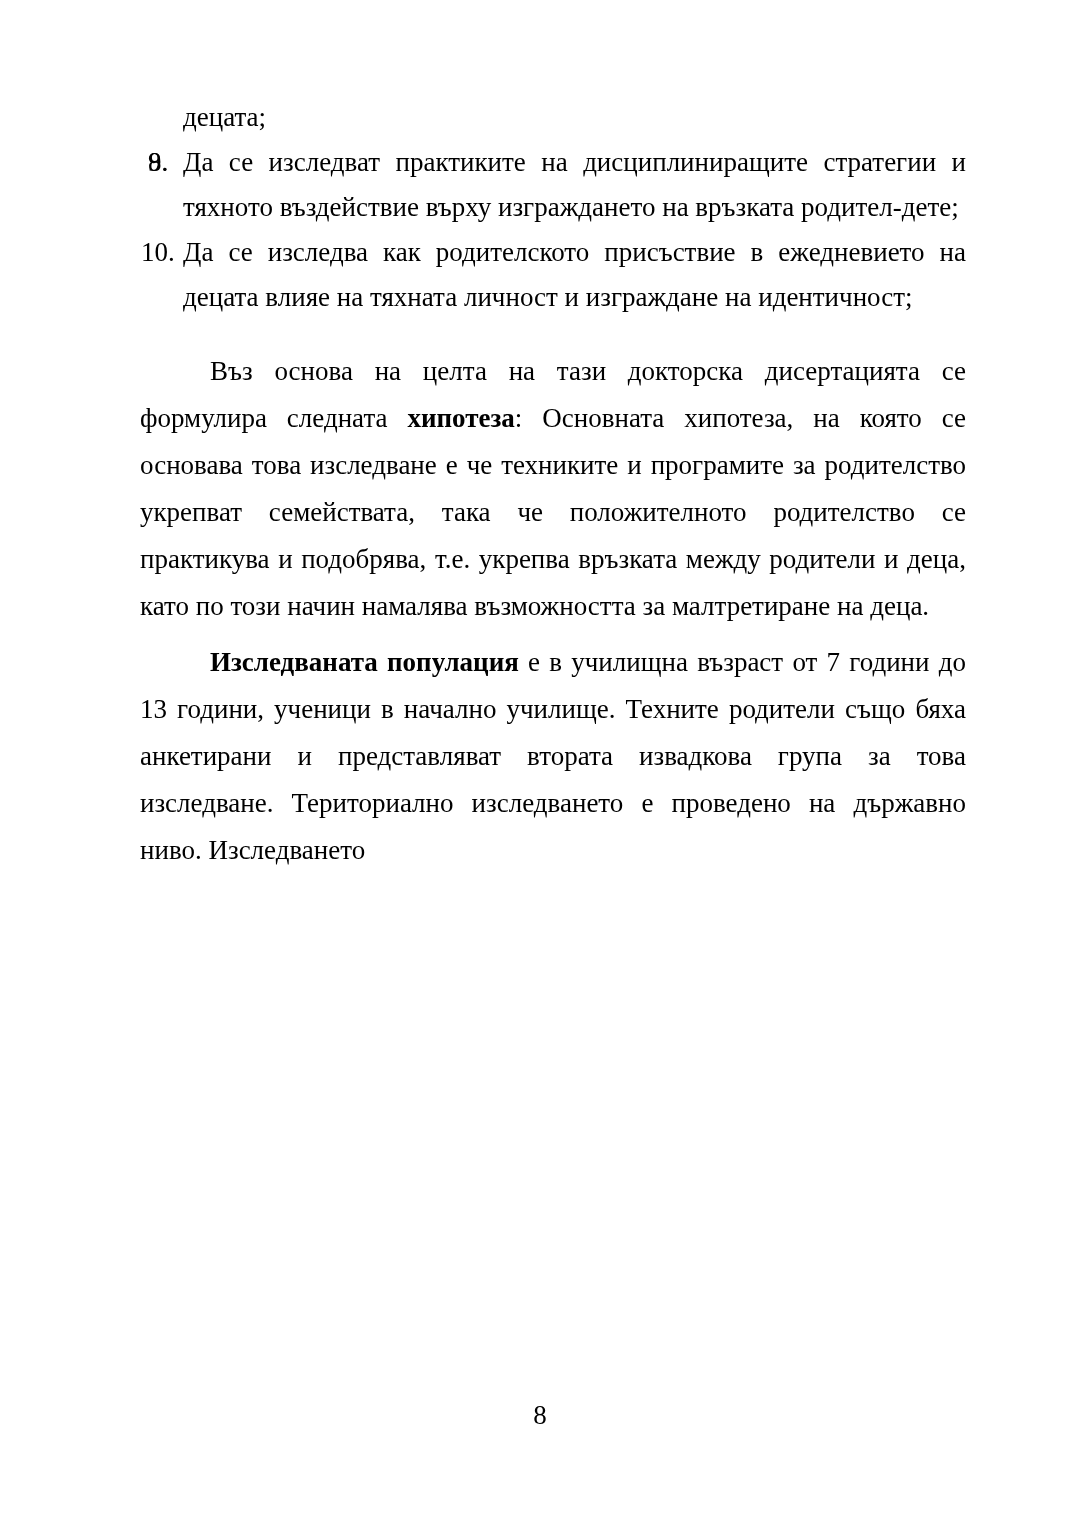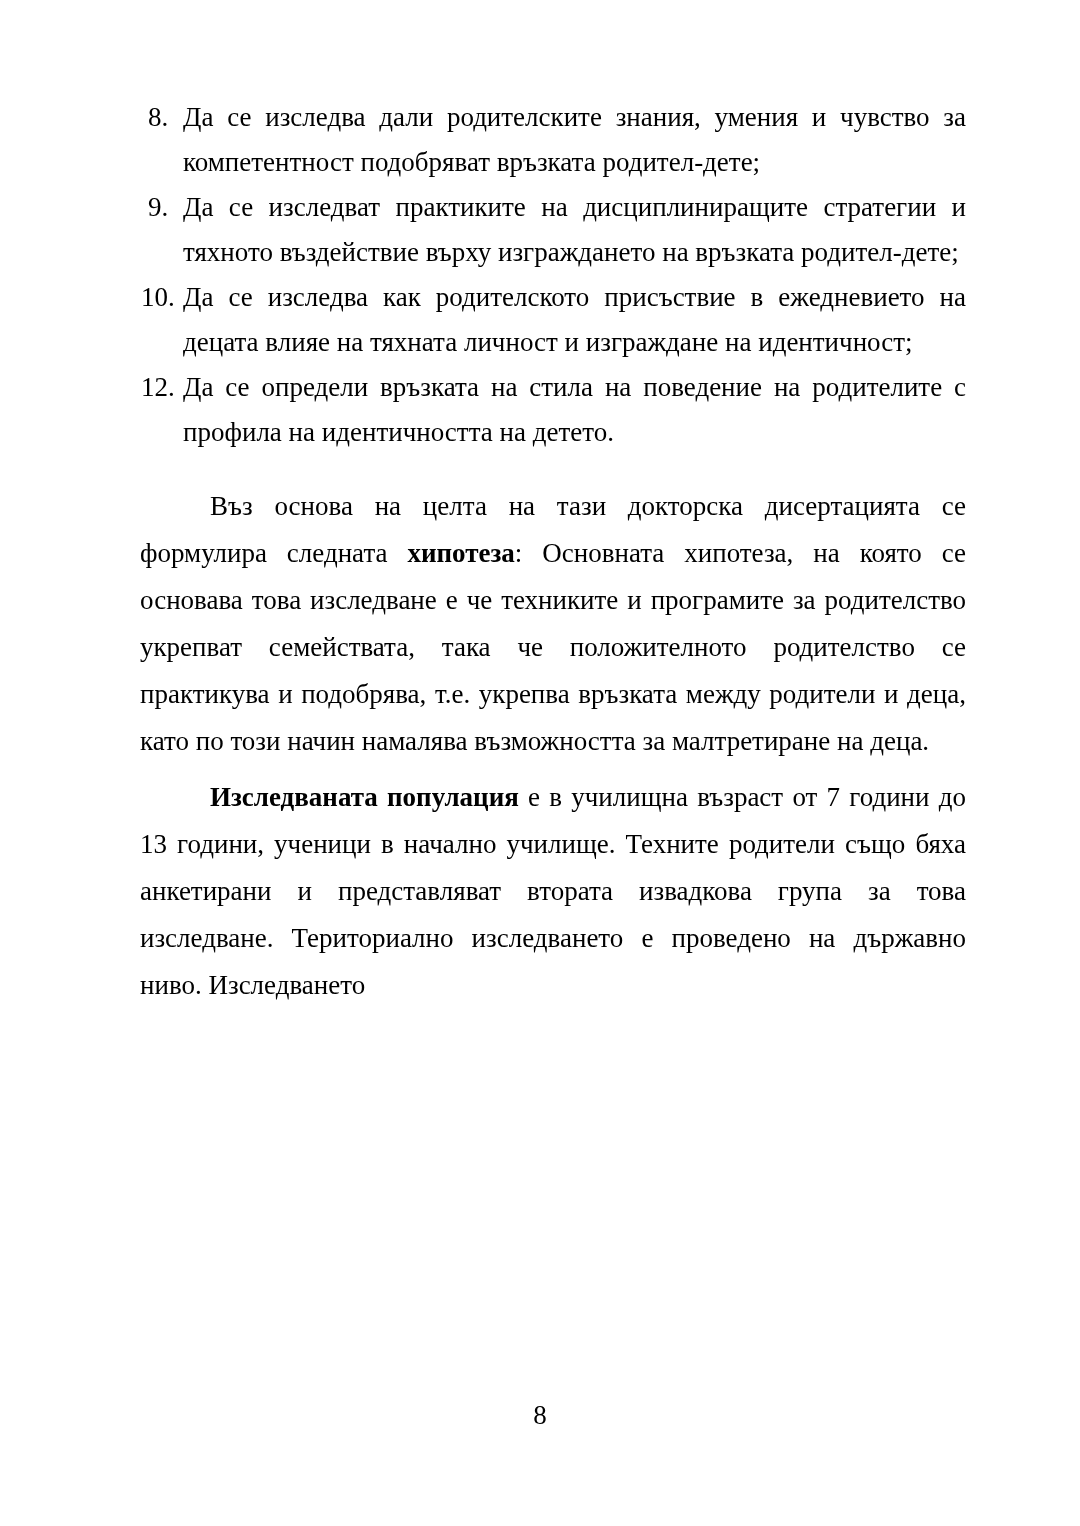--- a/index.html
+++ b/index.html
@@ -49,24 +49,24 @@
     width: 1080px;
     text-align: center;
     line-height: 47px;
   }
 </style>
 </head>
 <body>
 
 <div class="content">
   <div class="list" id="list">
-      <div class="li"><span class="marker">8.</span><span>Да се изследва дали родителските знания, умения и чувство за компетентност подобряват връзката родител-дете;</span></div>
+      <div class="li"><span class="marker"></span><span>децата;</span></div>
+      <div class="li"><span class="marker">8.</span></div>
       <div class="li"><span class="marker">9.</span><span>Да се изследват практиките на дисциплиниращите стратегии и тяхното въздействие върху изграждането на връзката родител-дете;</span></div>
       <div class="li wide"><span class="marker">10.</span><span>Да се изследва как родителското присъствие в ежедневието на децата влияе на тяхната личност и изграждане на идентичност;</span></div>
-      <div class="li wide"><span class="marker">12.</span><span>Да се определи връзката на стила на поведение на родителите с профила на идентичността на детето.</span></div>
     </div>
   <div class="paras" id="paras">
       <p><span>Въз основа на целта на тази докторска дисертацията се формулира следната </span><b>хипотеза</b><span>: Основната хипотеза, на която се основава това изследване е че техниките и програмите за родителство укрепват семействата, така че положителното родителство се практикува и подобрява, т.е. укрепва връзката между родители и деца, като по този начин намалява възможността за малтретиране на деца.</span></p>
       <p><b>Изследваната популация</b><span> е в училищна възраст от 7 години до 13 години, ученици в начално училище. Техните родители също бяха анкетирани и представляват втората извадкова група за това изследване. Териториално изследването е проведено на държавно ниво. Изследването</span></p>
     </div>
 </div>
 
 <div class="pagenum">8</div>
 
 </body></html>

